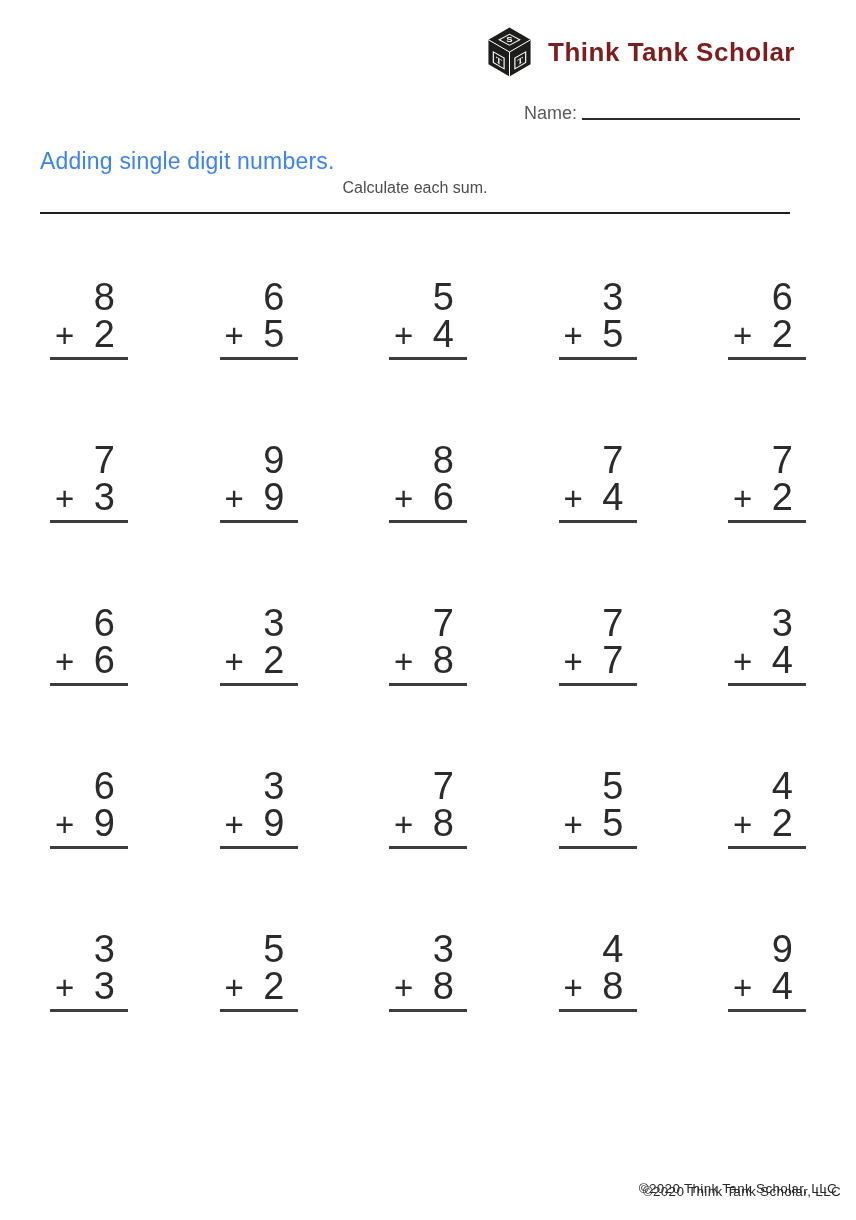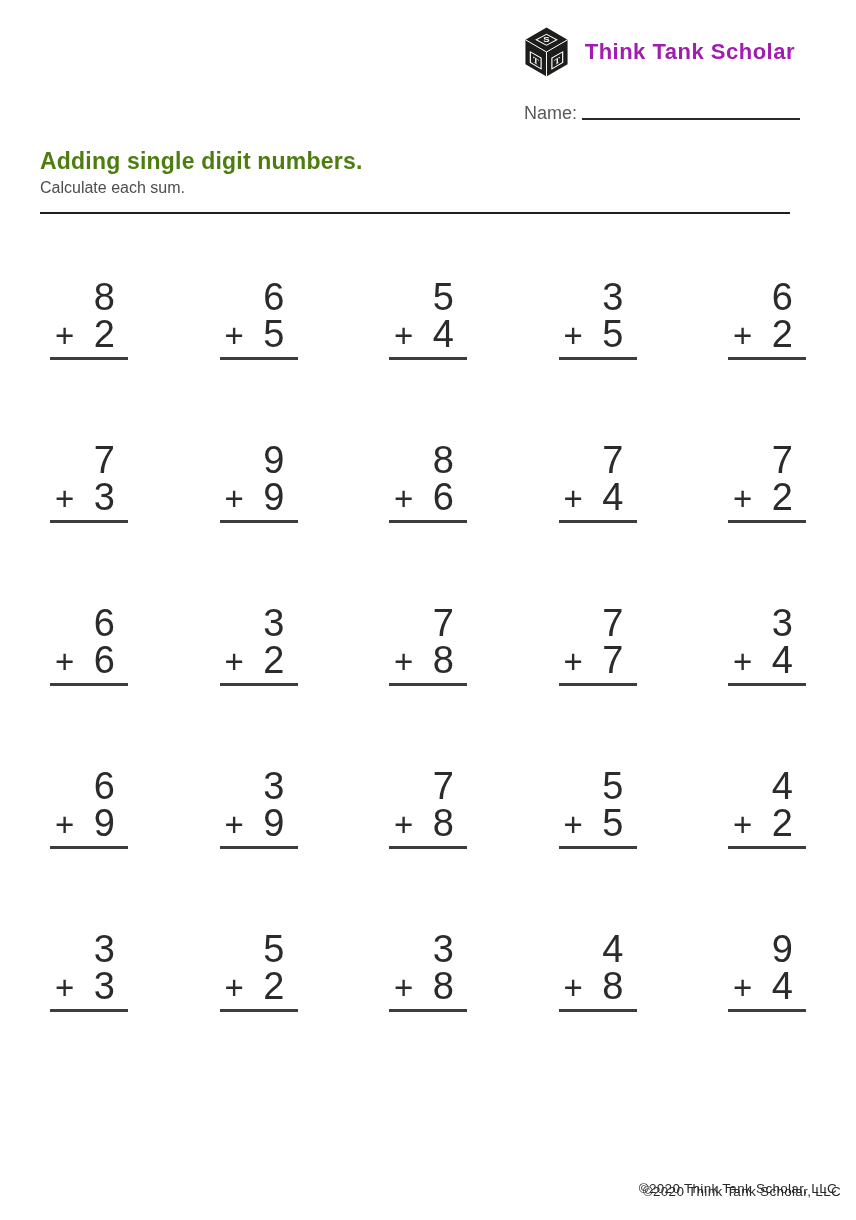--- a/index.html
+++ b/index.html
@@ -17,24 +17,24 @@
   .brand {
     position: absolute;
     top: 26px;
     right: 61px;
     display: flex;
     align-items: center;
     gap: 14px;
   }
   .brand svg { display: block; }
   .brand-name {
-    font-size: 22px;
+    font-size: 26px;
     font-weight: 700;
     letter-spacing: 0.5px;
-    color: #a21caf;
+    color: #7f1d1d;
     white-space: nowrap;
   }
 
   
   .name-row {
     position: absolute;
     top: 103px;
     left: 524px;
     right: 56px;
     display: flex;
@@ -55,30 +55,31 @@
 
   
   .title-block {
     position: absolute;
     top: 148px;
     left: 40px;
     right: 66px;
   }
   .ws-title {
     font-size: 23px;
-    font-weight: 700;
+    font-weight: 400;
     letter-spacing: 0.2px;
-    color: #4d7c0f;
+    color: #3b82f6;
     line-height: 26px;
   }
   .ws-instructions {
     margin-top: 4px;
     font-size: 16px;
     color: #4d4d4d;
     line-height: 19px;
+    text-align: center;
   }
   .divider {
     position: absolute;
     top: 212px;
     left: 40px;
     right: 66px;
     height: 0;
     border-top: 2px solid #1f1f1f;
   }
 

